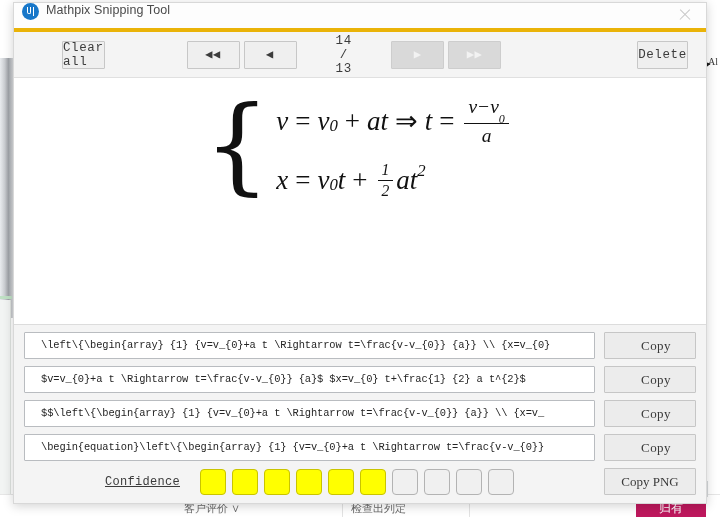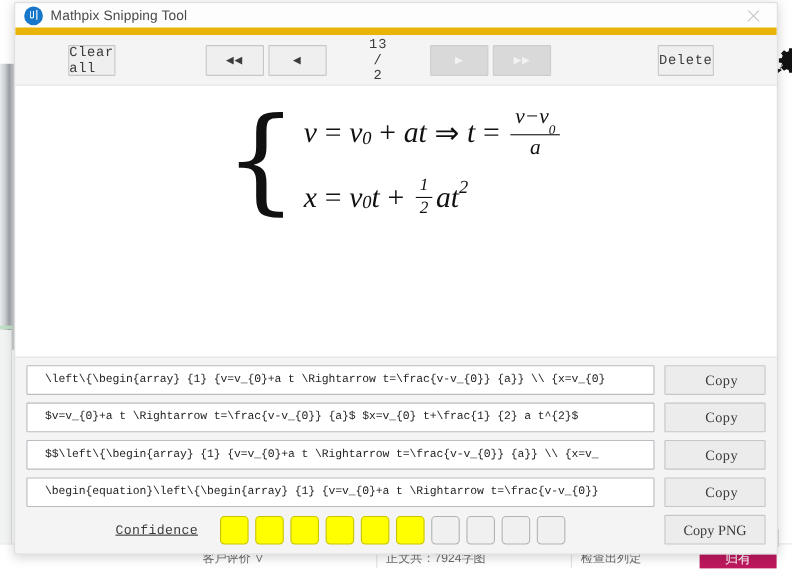--- a/index.html
+++ b/index.html
@@ -129,23 +129,22 @@
     box-shadow: 0 2px 10px rgba(0,0,0,0.18);
     box-sizing: border-box;
     display: flex;
     flex-direction: column;
   }
 
   
   .titlebar {
     height: 29px;
     background: #fdfdfd;
-    border-bottom: 7px solid #eab308;
-    display: flex;
-    align-items: center;
+    border-bottom: 4px solid #eab308;
+    display: flex;
     flex: 0 0 auto;
     box-sizing: border-box;
   }
   .logo {
     width: 17px; height: 17px;
     margin-left: 8px;
     border-radius: 50%;
     background: #1877c9;
     position: relative;
     flex: 0 0 auto;
@@ -235,21 +234,21 @@
   .arrow { font-size: 12px; line-height: 1; }
   .counter {
     font-family: "Liberation Mono", monospace;
     font-size: 12.5px;
     color: #3b3b3b;
     width: 98px;
     text-align: center;
     letter-spacing: 0.8px;
   }
   .navgroup.right { margin-left: 0; }
-  .btn-delete { width: 98px; margin-left: 58px; }
+  .btn-delete { width: 98px; margin-left: 97px; }
   .gear {
     margin-left: 18px;
     width: 28px; height: 28px;
     position: relative;
     cursor: pointer;
     flex: 0 0 auto;
   }
 
   
   .preview {
@@ -413,21 +412,20 @@
 of
 k
 s
 ol
 s
 ts</div>
     <div class="bg-cursor"></div>
     <div class="bg-bottom"></div>
     <div class="bg-bottom-row">
       <div class="bg-cell c1">客户评价 ∨</div>
-      <div class="bg-cell c2">正文共：7924字图</div>
       <div class="bg-cell c3">检查出列定</div>
     </div>
     <div class="bg-grey-btn"></div>
     <div class="bg-green-btn">归有</div>
   </div>
 
   <div id="window">
 
     <div class="titlebar">
       <div class="logo"></div>
@@ -441,21 +439,21 @@
 
       <div class="navgroup">
         <div class="btn btn-nav">
           <span class="arrow">◀◀</span>
         </div>
         <div class="btn btn-nav">
           <span class="arrow">◀</span>
         </div>
       </div>
 
-      <div class="counter">13 / 2</div>
+      <div class="counter">14 / 13</div>
 
       <div class="navgroup right">
         <div class="btn btn-nav disabled">
           <span class="arrow">▶</span>
         </div>
         <div class="btn btn-nav disabled">
           <span class="arrow">▶▶</span>
         </div>
       </div>
 

